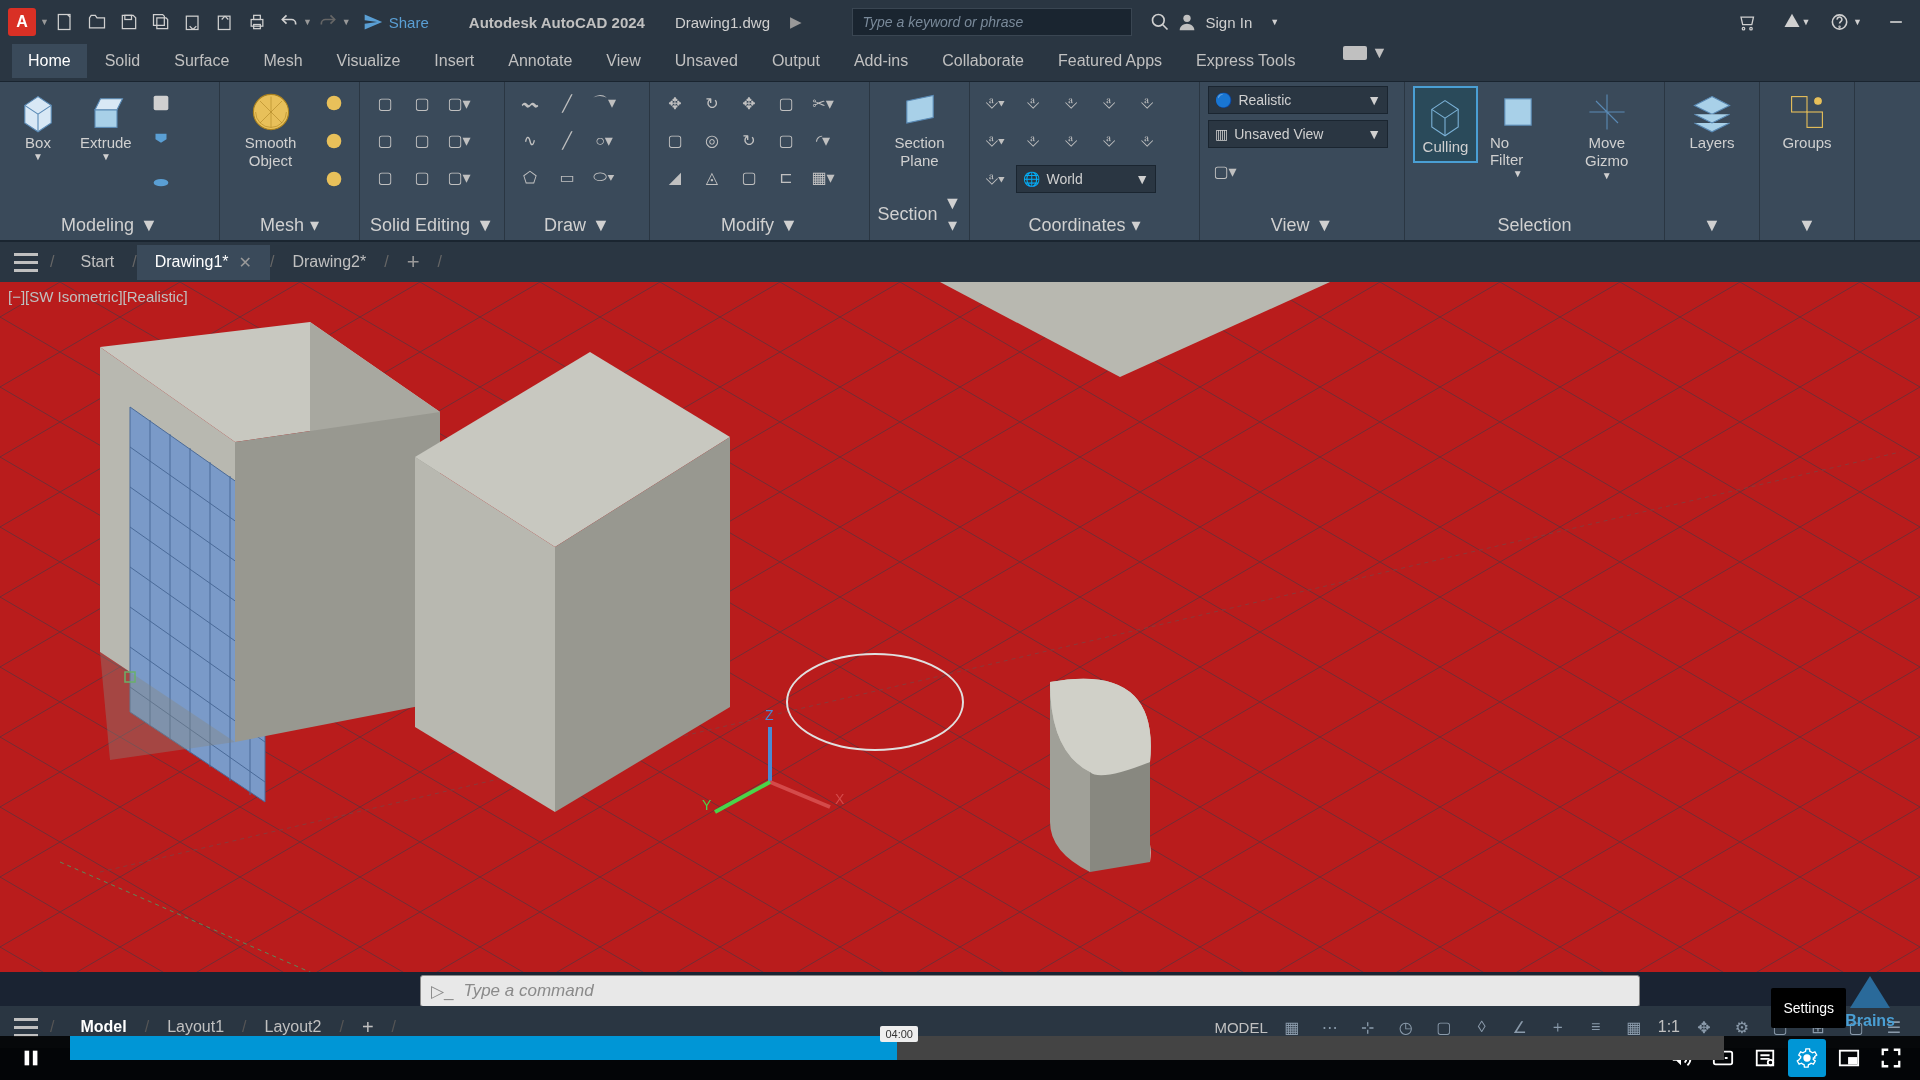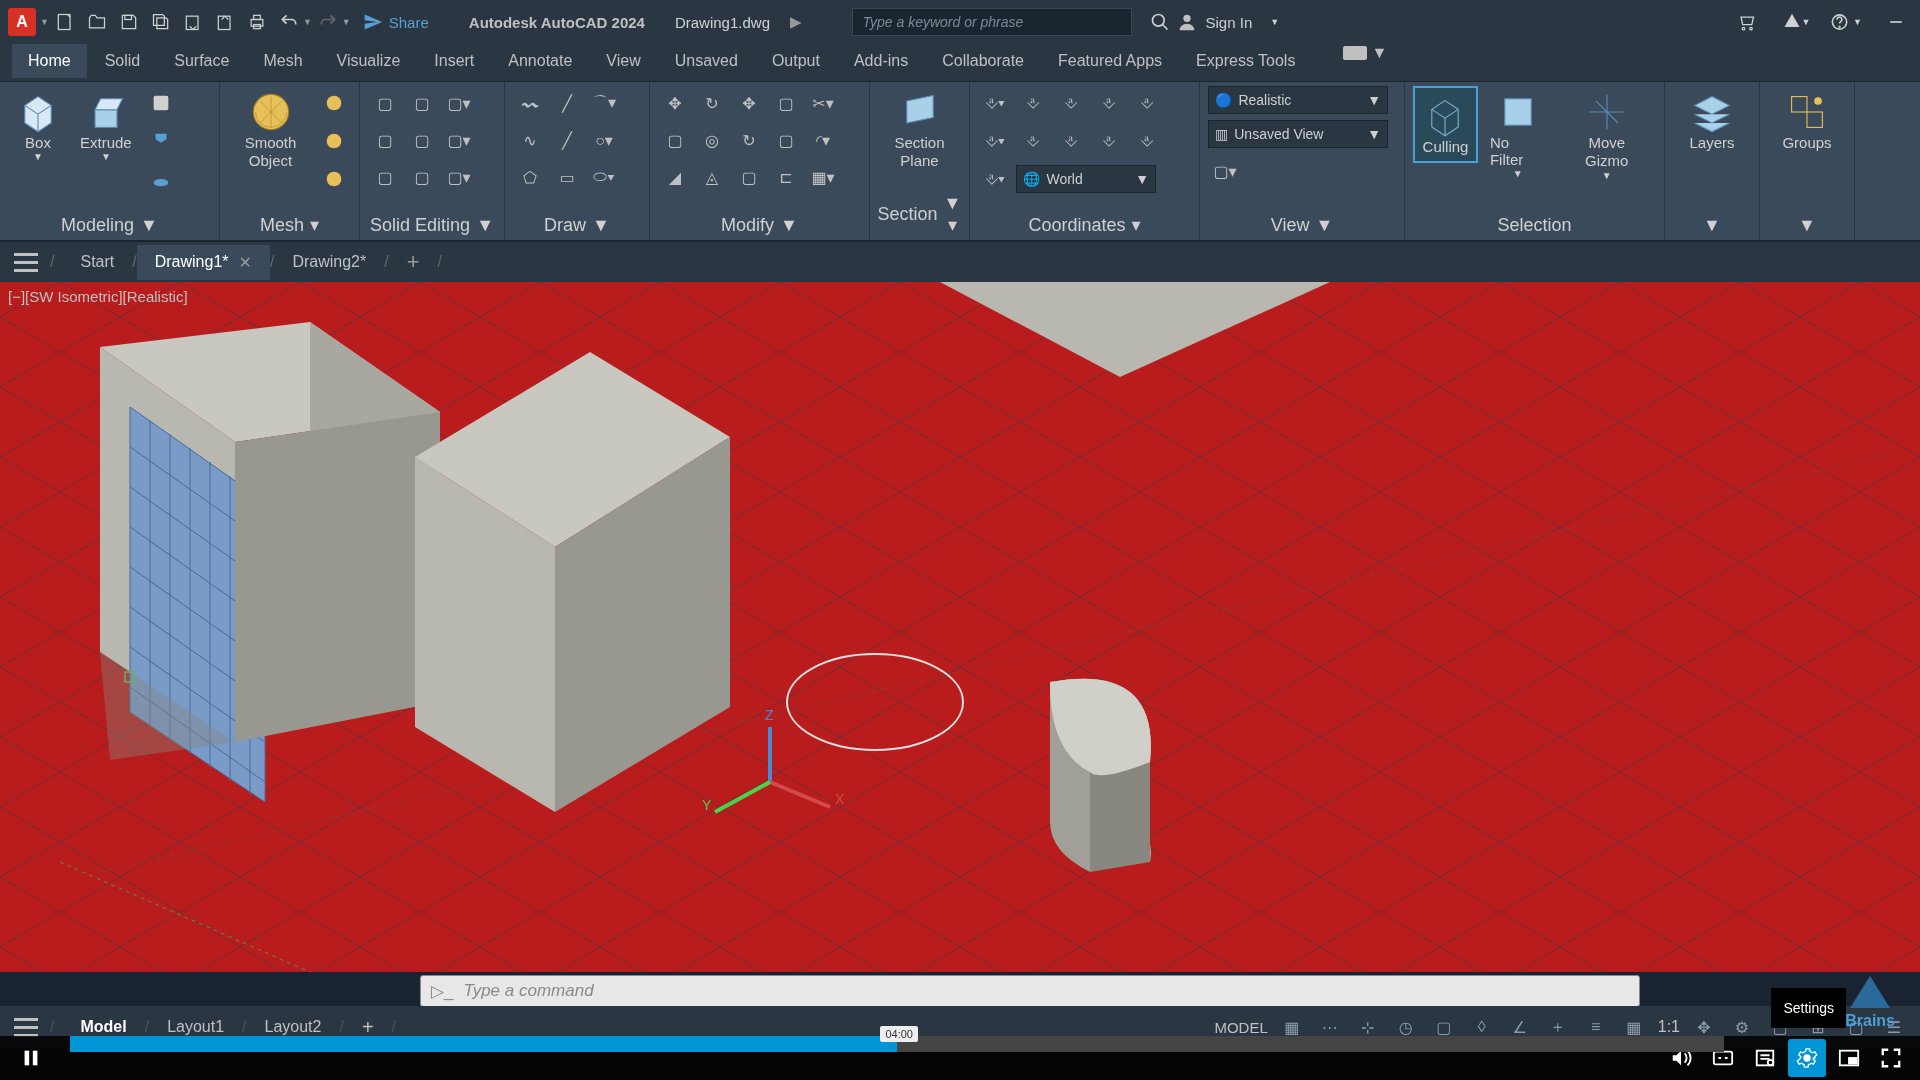--- a/index.html
+++ b/index.html
@@ -54,21 +54,21 @@
 
 
 .bottom-tabs { position: absolute; bottom: 32px; left: 0; right: 0; height: 42px; background: #2a3642; display: flex; align-items: center; padding-left: 10px; color: #c0c0c0; }
 .btab { padding: 6px 18px; font-size: 16px; }
 .btab.active { color: #fff; font-weight: 600; }
 .status-right { margin-left: auto; display: flex; align-items: center; gap: 10px; padding-right: 12px; }
 .status-ic { width: 28px; height: 28px; display: flex; align-items: center; justify-content: center; color: #8a9aaa; }
 
 
 .video-bar { position: absolute; bottom: 0; left: 0; right: 0; height: 44px; background: rgba(0,0,0,0.85); display: flex; align-items: center; }
-.progress-outer { position: absolute; top: 0; left: 70px; right: 196px; height: 16px; background: #444; text-align: right; }
+.progress-outer { position: absolute; top: 0; left: 70px; right: 196px; height: 24px; background: #444; text-align: right; }
 .progress-inner { height: 100%; background: #0096d6; width: 50%; }
 .buffer-inner { position:absolute; left:0; top:0; height:100%; background:#888; width:53%; z-index:-1;}
 .vid-btn { width: 38px; height: 38px; display: flex; align-items: center; justify-content: center; color: white; }
 .vid-right { margin-left: auto; display: flex; gap: 4px; padding-right: 10px; }
 .settings-tooltip { position: absolute; bottom: 52px; right: 74px; background: #000; color: white; padding: 12px 12px; font-size: 14px; border-radius: 2px; }
 .time-bubble { position: absolute; top: -10px; background:#eee; color:#333; font-size: 11px; padding: 2px 5px; border-radius: 2px; }
 .watermark { position: absolute; bottom: 50px; right: 25px; color: #4a9fd4; font-size: 16px; font-weight: 600; }
 .watermark-tri { width: 0; height: 0; border-left: 20px solid transparent; border-right: 20px solid transparent; border-bottom: 32px solid #2a6a9a; margin: 0 auto 4px; }
 </style>
 </head>

